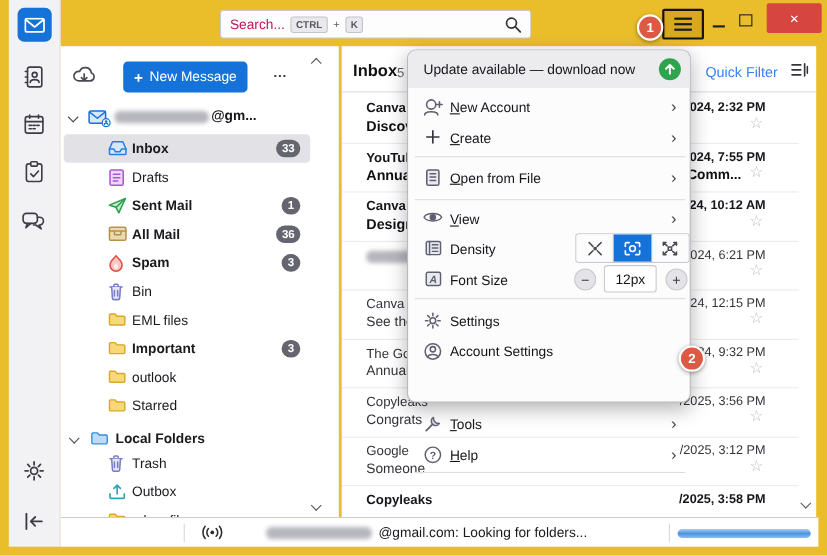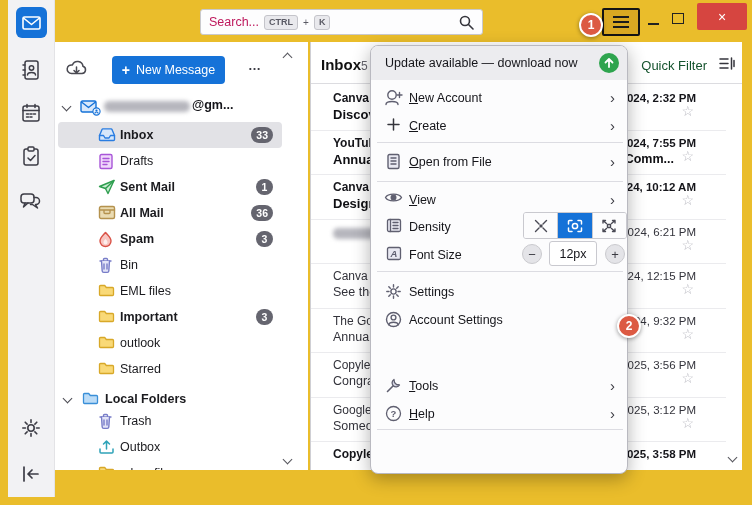--- a/index.html
+++ b/index.html
@@ -44,33 +44,33 @@
 .f-ic{position:absolute;top:5px;display:flex}
 .f-name{position:absolute;top:6px;font-size:12.5px;color:#1b1b1f}
 .f-name.b{font-weight:bold}
 .f-badge{position:absolute;right:35px;top:5px;min-width:17px;height:16px;background:#65656f;border-radius:9px;color:#fff;font-size:10.5px;font-weight:bold;display:flex;align-items:center;justify-content:center;padding:0 5px}
 
 
 #threadpane{left:310px;top:42px;width:432px;height:428px;background:#fff;border-left:1px solid #cfcfd4;overflow:hidden}
 #tp-header{position:absolute;left:0;top:0;width:432px;height:42px;border-bottom:1px solid #dcdce0}
 #tp-title{position:absolute;left:10px;top:14px;font-size:15px;font-weight:bold;color:#111}
 #tp-count{position:absolute;left:50px;top:17px;font-size:12px;color:#66666e}
-#tp-qf{position:absolute;right:36px;top:16px;font-size:13px;color:#14532d}
+#tp-qf{position:absolute;right:36px;top:16px;font-size:13px;color:#3b82f6}
 #tp-disp{position:absolute;right:8px;top:14px;display:flex}
 .msg-row{position:absolute;left:0;width:415px;height:44.5px;border-bottom:1px solid #ebebee}
 .m-sender{position:absolute;left:22px;top:5px;font-size:12px;color:#33333b}
 .m-date{position:absolute;right:30px;top:6px;font-size:11.5px;color:#33333b;white-space:nowrap}
 .m-subject{position:absolute;left:22px;top:21px;font-size:12.5px;color:#33333b}
 .m-subject-right{position:absolute;right:52px;top:21px;font-size:12.5px;font-weight:bold;color:#0f0f13}
 .msg-row.unread .m-sender,.msg-row.unread .m-date{font-weight:bold;color:#15151a}
 .msg-row.unread .m-subject{font-weight:bold;font-size:13px;color:#0f0f13}
 .m-star{position:absolute;right:32px;top:17px;font-size:14px;color:#b9b9c0}
 
 
-#appmenu{left:370px;top:45px;width:258px;height:429px;background:#fcfcfd;border:1px solid #b9b9c0;border-radius:8px;box-shadow:0 5px 18px rgba(0,0,0,.3);z-index:50}
+#appmenu{left:370px;top:45px;width:258px;height:321px;background:#fcfcfd;border:1px solid #b9b9c0;border-radius:8px;box-shadow:0 5px 18px rgba(0,0,0,.3);z-index:50}
 #menu-update{position:absolute;left:0;top:0;width:256px;height:34px;background:#ececef;border-radius:7px 7px 0 0;display:flex;align-items:center}
 #menu-update span.lbl{margin-left:14px;font-size:12.5px;color:#15151a}
 #upd-circle{position:absolute;right:8px;top:7px;width:20px;height:20px;background:#2ea44e;border-radius:50%;display:flex;align-items:center;justify-content:center}
 .mi{position:absolute;left:0;width:258px;height:28px}
 .mi-ic{position:absolute;left:13px;top:5px;width:19px;display:flex;justify-content:center}
 .mi-label{position:absolute;left:38px;top:7px;font-size:12.5px;color:#15151a;white-space:nowrap}
 .subarrow{position:absolute;right:14px;top:5px;font-size:15px;color:#3c3c44}
 .msep{position:absolute;left:6px;width:246px;height:1px;background:#dcdce2}
 .mi.highlight{left:3px;width:252px;height:29px;background:#d8d8dc;border:2.5px solid #0f0f0f}
 .mi.highlight .mi-ic{left:8px;top:4px}
@@ -533,14 +533,27 @@
             <text x="8.5" y="12" font-size="9.5" font-weight="bold" text-anchor="middle" fill="#5f5f70" stroke="none">?</text>
           </svg>
         </span>
       <span class="mi-label"><u>H</u>elp</span>
       <span class="subarrow">›</span>
     </div>
     <div class="msep" style="top:383px"></div>
   </div>
   <div class="annot abs" style="left:617px;top:314px">2</div>
 
+  <div id="statusbar" class="abs">
+    <div class="sb-div" style="left:112px"></div>
+    <span id="sb-net">
+        <svg width="26" height="16" viewBox="0 0 26 16" fill="none" stroke="#2b2b30" stroke-width="1.4" stroke-linecap="round" stroke-linejoin="round">
+          <circle cx="13" cy="8" r="1.7" fill="#2b2b30" stroke="none"></circle>
+          <path d="M9.5 4.5 a5 5 0 0 0 0 7 M16.5 4.5 a5 5 0 0 1 0 7 M6.5 2.5 a8.5 8.5 0 0 0 0 11 M19.5 2.5 a8.5 8.5 0 0 1 0 11"></path>
+        </svg>
+      </span>
+    <span id="sb-blur" class="blurbar"></span>
+    <span id="sb-text">@gmail.com: Looking for folders...</span>
+    <div class="sb-div" style="left:553px"></div>
+    <div id="sb-progress"></div>
+  </div>
 
 </div>
 
 </body></html>

